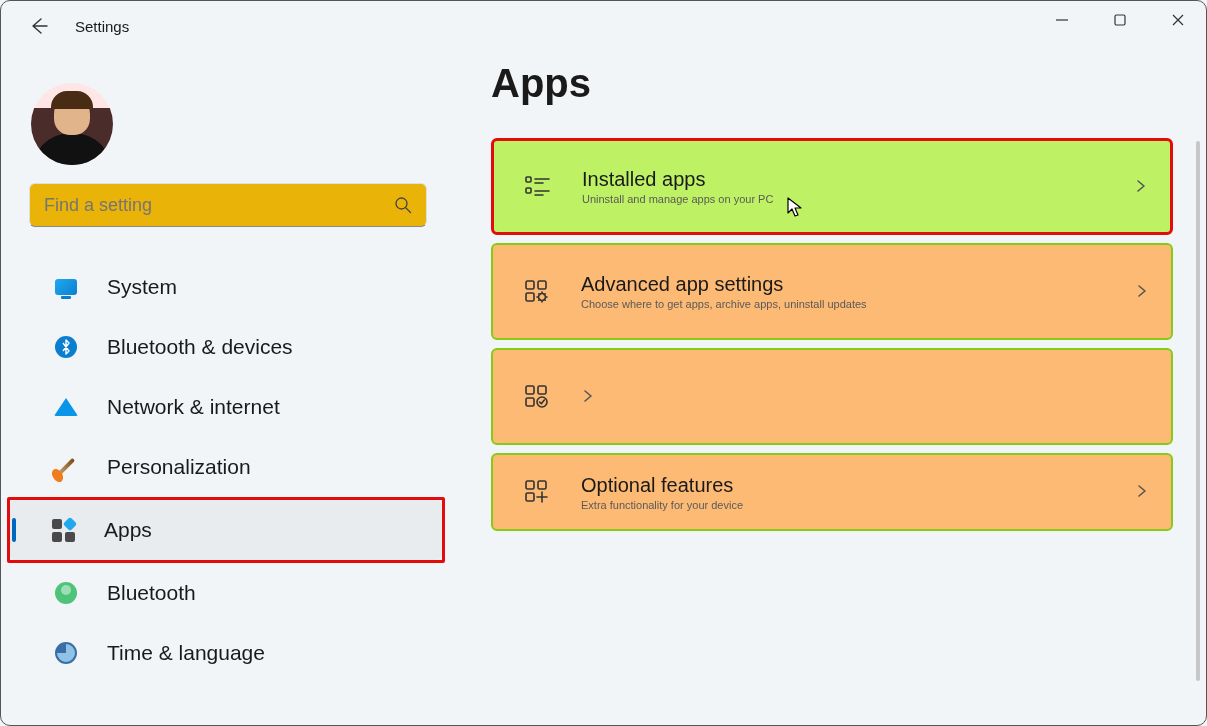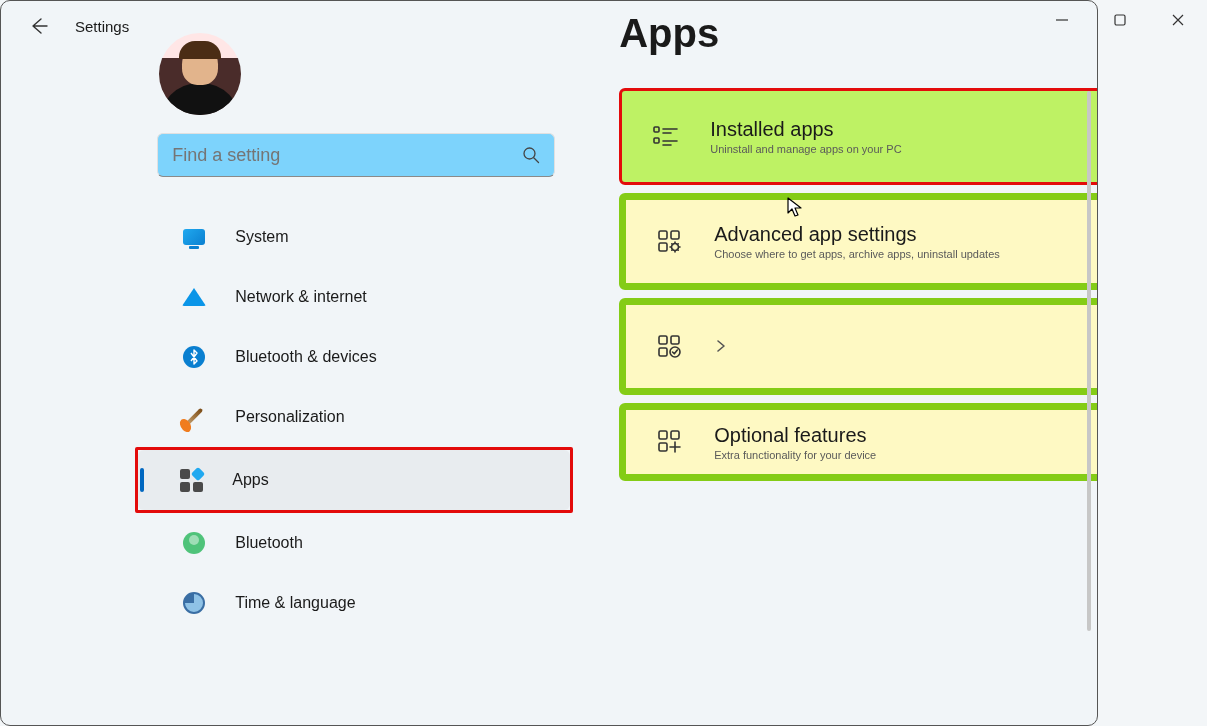--- a/index.html
+++ b/index.html
@@ -1,17 +1,17 @@
 <!DOCTYPE html>
 <html><head>
 <meta charset="utf-8">
 <style>
   * { box-sizing: border-box; margin: 0; padding: 0; font-family: "Segoe UI", "Segoe UI Variable", -apple-system, BlinkMacSystemFont, sans-serif; }
   body { background: #f3f6f8; width: 1207px; height: 726px; overflow: hidden; position: relative; }
-  .window { width: 1098px; height: 726px; border: 1px solid #555; border-radius: 10px; background: #f1f5f8; display: flex; flex-direction: row; overflow: hidden; }
+  .window { width: 1207px; height: 726px; border: 1px solid #555; border-radius: 10px; background: #f1f5f8; display: flex; flex-direction: column; overflow: hidden; }
 
   
   .titlebar { display: flex; align-items: center; height: 50px; padding-left: 26px; }
   .titlebar .back { width: 24px; height: 24px; display: flex; align-items: center; justify-content: center; cursor: pointer; }
   .titlebar .title { margin-left: 24px; font-size: 15px; color: #1a1a1a; }
   .win-controls { position: absolute; right: 0; top: 0; display: flex; }
   .win-controls .btn { width: 58px; height: 40px; display: flex; align-items: center; justify-content: center; cursor: pointer; }
   .win-controls svg { stroke: #333; }
 
   
@@ -23,38 +23,38 @@
   .user-block { display: flex; align-items: center; padding: 22px 0 18px 30px; gap: 20px; }
   .avatar { width: 82px; height: 82px; border-radius: 50%; background: linear-gradient(#ffe6e6 30%, #4a2c2a 30%); position: relative; overflow: hidden; }
   .avatar .head { width: 36px; height: 40px; border-radius: 48% 48% 42% 42%; background: #e2b48c; position: absolute; top: 12px; left: 23px; }
   .avatar .hair { width: 42px; height: 18px; border-radius: 16px 16px 0 0; background: #4a2c15; position: absolute; top: 8px; left: 20px; }
   .avatar .body { width: 82px; height: 50px; background: #111; border-radius: 40px 40px 0 0; position: absolute; bottom: -18px; left: 0; }
   .user-info .name { font-size: 20px; font-weight: 600; color: #1a1a1a; }
   .user-info .sub { width: 198px; height: 24px; background: #eaeaea; margin-top: 6px; }
 
   
   .search-wrap { padding: 0 24px 4px 28px; }
-  .search { display: flex; align-items: center; background: #7dd3fc; border: 1px solid #e0e0e0; border-bottom: 1.5px solid #8a8a8a; border-radius: 6px; height: 44px; padding: 0 14px; }
+  .search { display: flex; align-items: center; background: #eab308; border: 1px solid #e0e0e0; border-bottom: 1.5px solid #8a8a8a; border-radius: 6px; height: 44px; padding: 0 14px; }
   .search input { flex: 1; border: 0; outline: 0; font-size: 18px; color: #5a5a5a; background: transparent; }
   .search .icon { width: 18px; height: 18px; }
 
   
   .nav { margin-top: 26px; display: flex; flex-direction: column; gap: 0; }
-  .nav-item { display: flex; align-items: center; height: 60px; padding-left: 40px; font-size: 16px; color: #1a1a1a; cursor: pointer; position: relative; border-radius: 6px; margin: 0 12px; }
+  .nav-item { display: flex; align-items: center; height: 60px; padding-left: 40px; font-size: 21px; color: #1a1a1a; cursor: pointer; position: relative; border-radius: 6px; margin: 0 12px; }
   .nav-item.selected { background: #e8ecef; }
   .nav-item.selected::before { content: ""; position: absolute; left: 2px; top: 18px; bottom: 18px; width: 4px; background: #0067c0; border-radius: 3px; }
   .nav-item .nicon { width: 26px; height: 26px; margin-right: 28px; display: flex; align-items: center; justify-content: center; }
   .highlight-red-nav { border: 3px solid #e30b0b; border-radius: 2px; margin: 0 6px; }
 
   
   .page-title { font-size: 40px; font-weight: 600; color: #1a1a1a; margin-bottom: 32px; }
 
   
   .cards { display: flex; flex-direction: column; gap: 8px; width: 682px; }
-  .card { display: flex; align-items: center; background: #fef9c3; border: 7px solid #84cc16; border-radius: 6px; height: 97px; padding: 0 20px 0 30px; cursor: pointer; }
+  .card { display: flex; align-items: center; background: #fdba74; border: 2px solid #84cc16; border-radius: 6px; height: 97px; padding: 0 20px 0 30px; cursor: pointer; }
   .card .cicon { width: 28px; height: 28px; margin-right: 30px; display:flex; align-items:center; justify-content:center; }
   .card .labels { flex: 1; }
   .card .t { font-size: 20px; color: #1a1a1a; }
   .card .d { font-size: 11px; color: #5a5a5a; margin-top: 2px; }
   .card .chev { width: 16px; height: 16px; }
   .highlight-red { border: 3px solid #e30b0b; }
   .card.first { background: #bef264; }
 
   
   .scrollbar { position: absolute; right: 6px; top: 90px; width: 4px; height: 540px; background: #c7c7c7; border-radius: 4px; }
@@ -132,33 +132,33 @@
 
       <div class="nav">
         <div class="nav-item">
           <div class="nicon">
               <div class="i-sys"></div>
             </div>
           <span>System</span>
         </div>
         <div class="nav-item">
           <div class="nicon">
-              <div class="i-wifi"></div>
-            </div>
-          <span>Network &amp; internet</span>
-        </div>
-        <div class="nav-item">
-          <div class="nicon">
             <div class="i-bt">
                 <svg width="12" height="16" viewBox="0 0 12 16">
                   <path d="M3 4 L9 12 L6 15 V1 L9 4 L3 12" stroke="#fff" stroke-width="1.4" fill="none" stroke-linejoin="round"></path>
                 </svg>
               </div>
           </div>
           <span>Bluetooth &amp; devices</span>
+        </div>
+        <div class="nav-item">
+          <div class="nicon">
+              <div class="i-wifi"></div>
+            </div>
+          <span>Network &amp; internet</span>
         </div>
         <div class="nav-item">
           <div class="nicon">
               <div class="i-brush"></div>
             </div>
           <span>Personalization</span>
         </div>
         <div class="highlight-red-nav">
           <div class="nav-item selected" style="margin:0">
             <div class="nicon">

